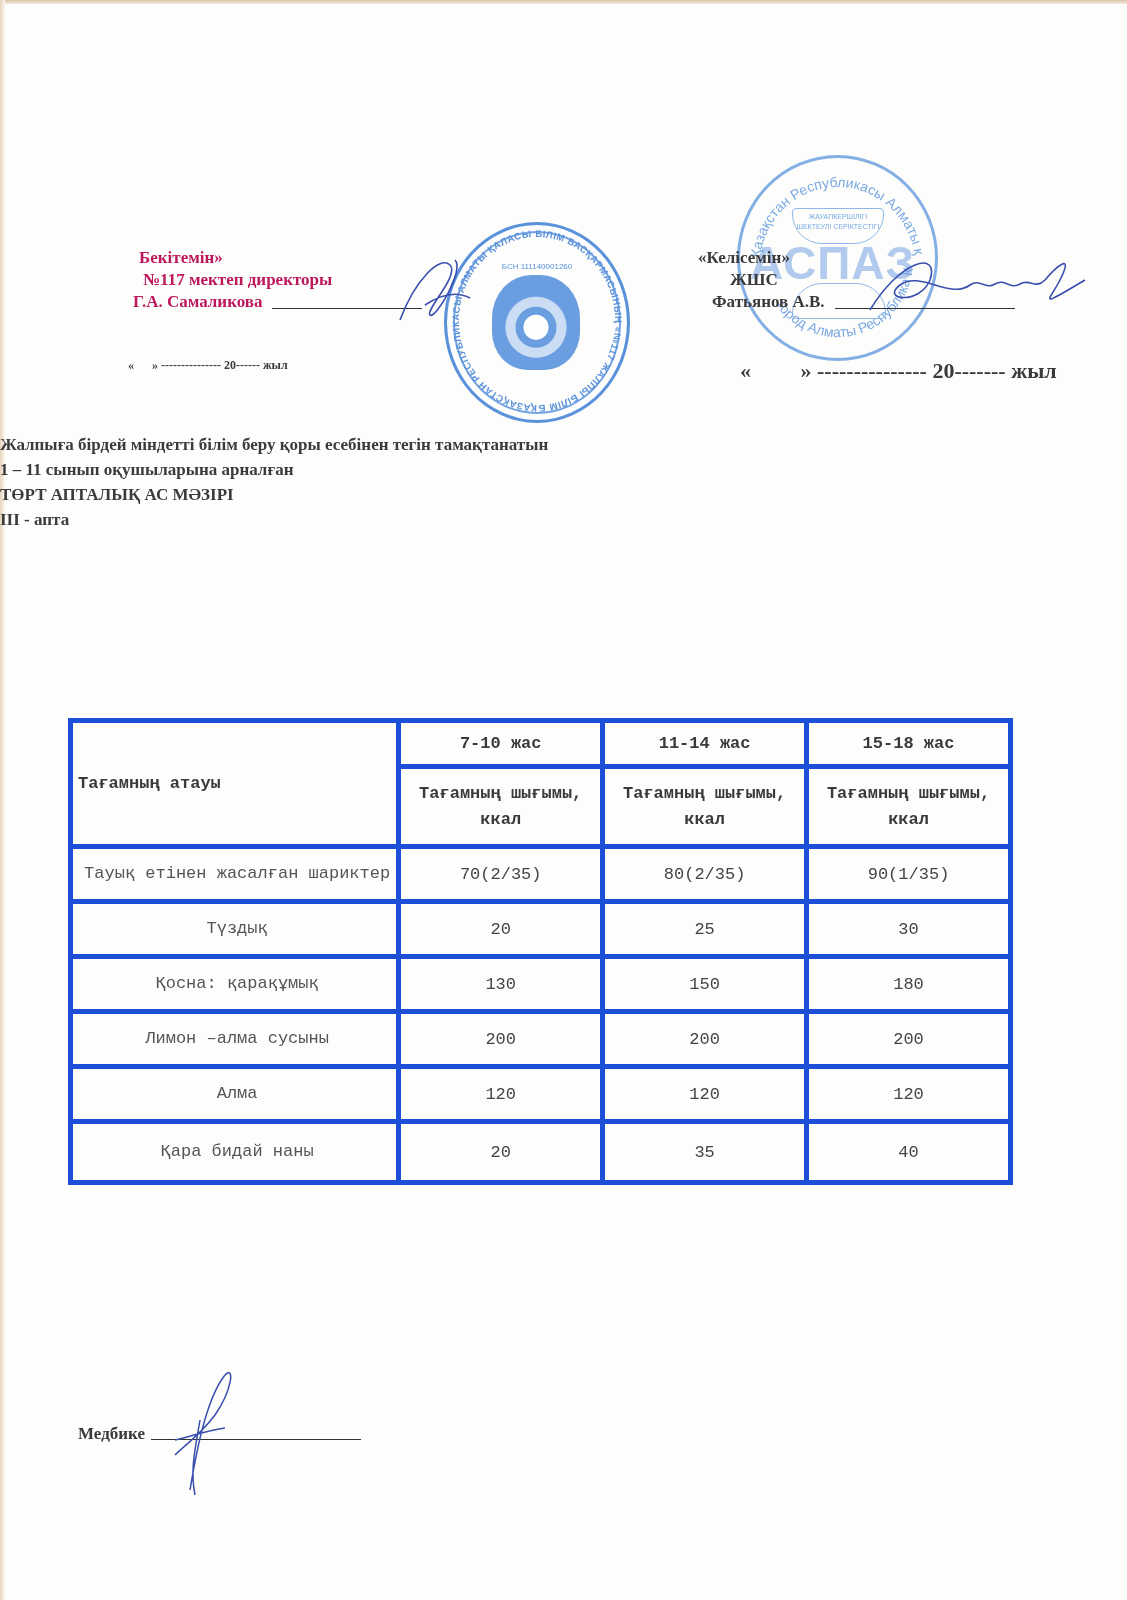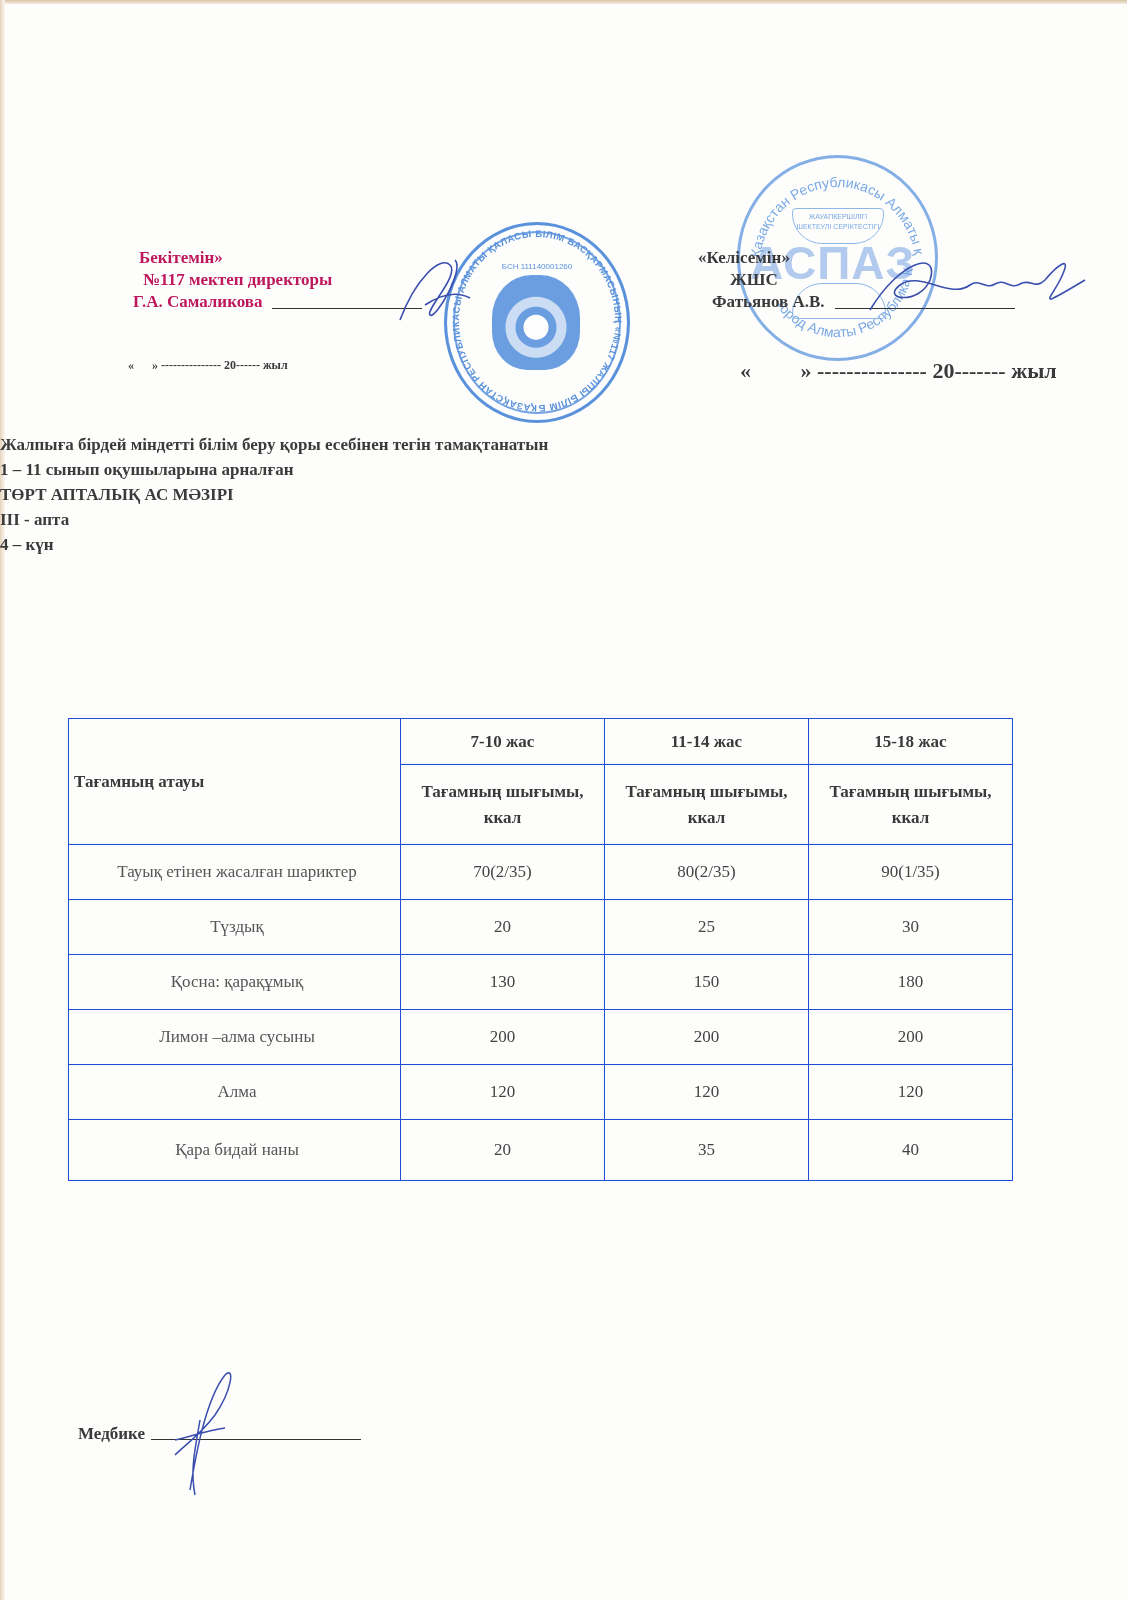--- a/index.html
+++ b/index.html
@@ -79,21 +79,21 @@
       font-size: 17px; font-weight: bold; color: #3b3b3b; line-height: 25px;
     }
     .title-block div { height: 25px; }
 
     
     .menu-table {
       left: 68px; top: 718px; width: 945px; border-collapse: collapse;
       font-size: 17px; color: #444;
     }
     .menu-table td, .menu-table th {
-      border: 1px solid #1d4ed8; padding: 0 0;
+      border: 5px solid #1d4ed8; padding: 0 0; font-family: Liberation Mono, monospace;
     }
     .menu-table th { font-weight: bold; color: #3a3a3a; }
     .col-name { width: 330px; text-align: left; }
     .col-age { width: 205px; text-align: center; }
     .hdr1 { height: 46px; }
     .hdr2 { height: 80px; line-height: 26px; }
     .menu-table th.name-hdr { text-align: left; padding-left: 5px; font-weight: bold; }
     .menu-table td.name { text-align: center; padding-left: 5px; line-height: 20px; color: #555; font-weight: normal; }
     .menu-table td.val { text-align: center; color: #444; }
     .r0 { height: 55px; }
@@ -169,21 +169,20 @@
 
 <svg class="sig" style="left:860px;top:240px" width="230" height="90">
   <path d="M10 70 C 40 20, 80 10, 70 40 C 60 65, 20 60, 40 45 C 60 30, 90 60, 110 45 C 120 38, 125 50, 135 44 C 145 38, 150 50, 160 44 C 170 38, 175 50, 185 40 C 195 28, 215 10, 200 40 C 190 60, 175 70, 225 40" fill="none" stroke="#3a4fae" stroke-width="1.6"></path>
 </svg>
 
 <div class="abs title-block">
   <div>Жалпыға бірдей міндетті білім беру қоры есебінен тегін тамақтанатын</div>
   <div>1 – 11 сынып оқушыларына арналған</div>
   <div>ТӨРТ АПТАЛЫҚ АС МӘЗІРІ</div>
   <div>ІІІ - апта</div>
-  <div>4 – күн</div>
 </div>
 
 <table class="abs menu-table">
   <thead>
     <tr class="hdr1">
       <th class="col-name name-hdr" rowspan="2">Тағамның атауы</th>
       <th class="col-age">7-10 жас</th>
       <th class="col-age">11-14 жас</th>
       <th class="col-age">15-18 жас</th>
     </tr>

